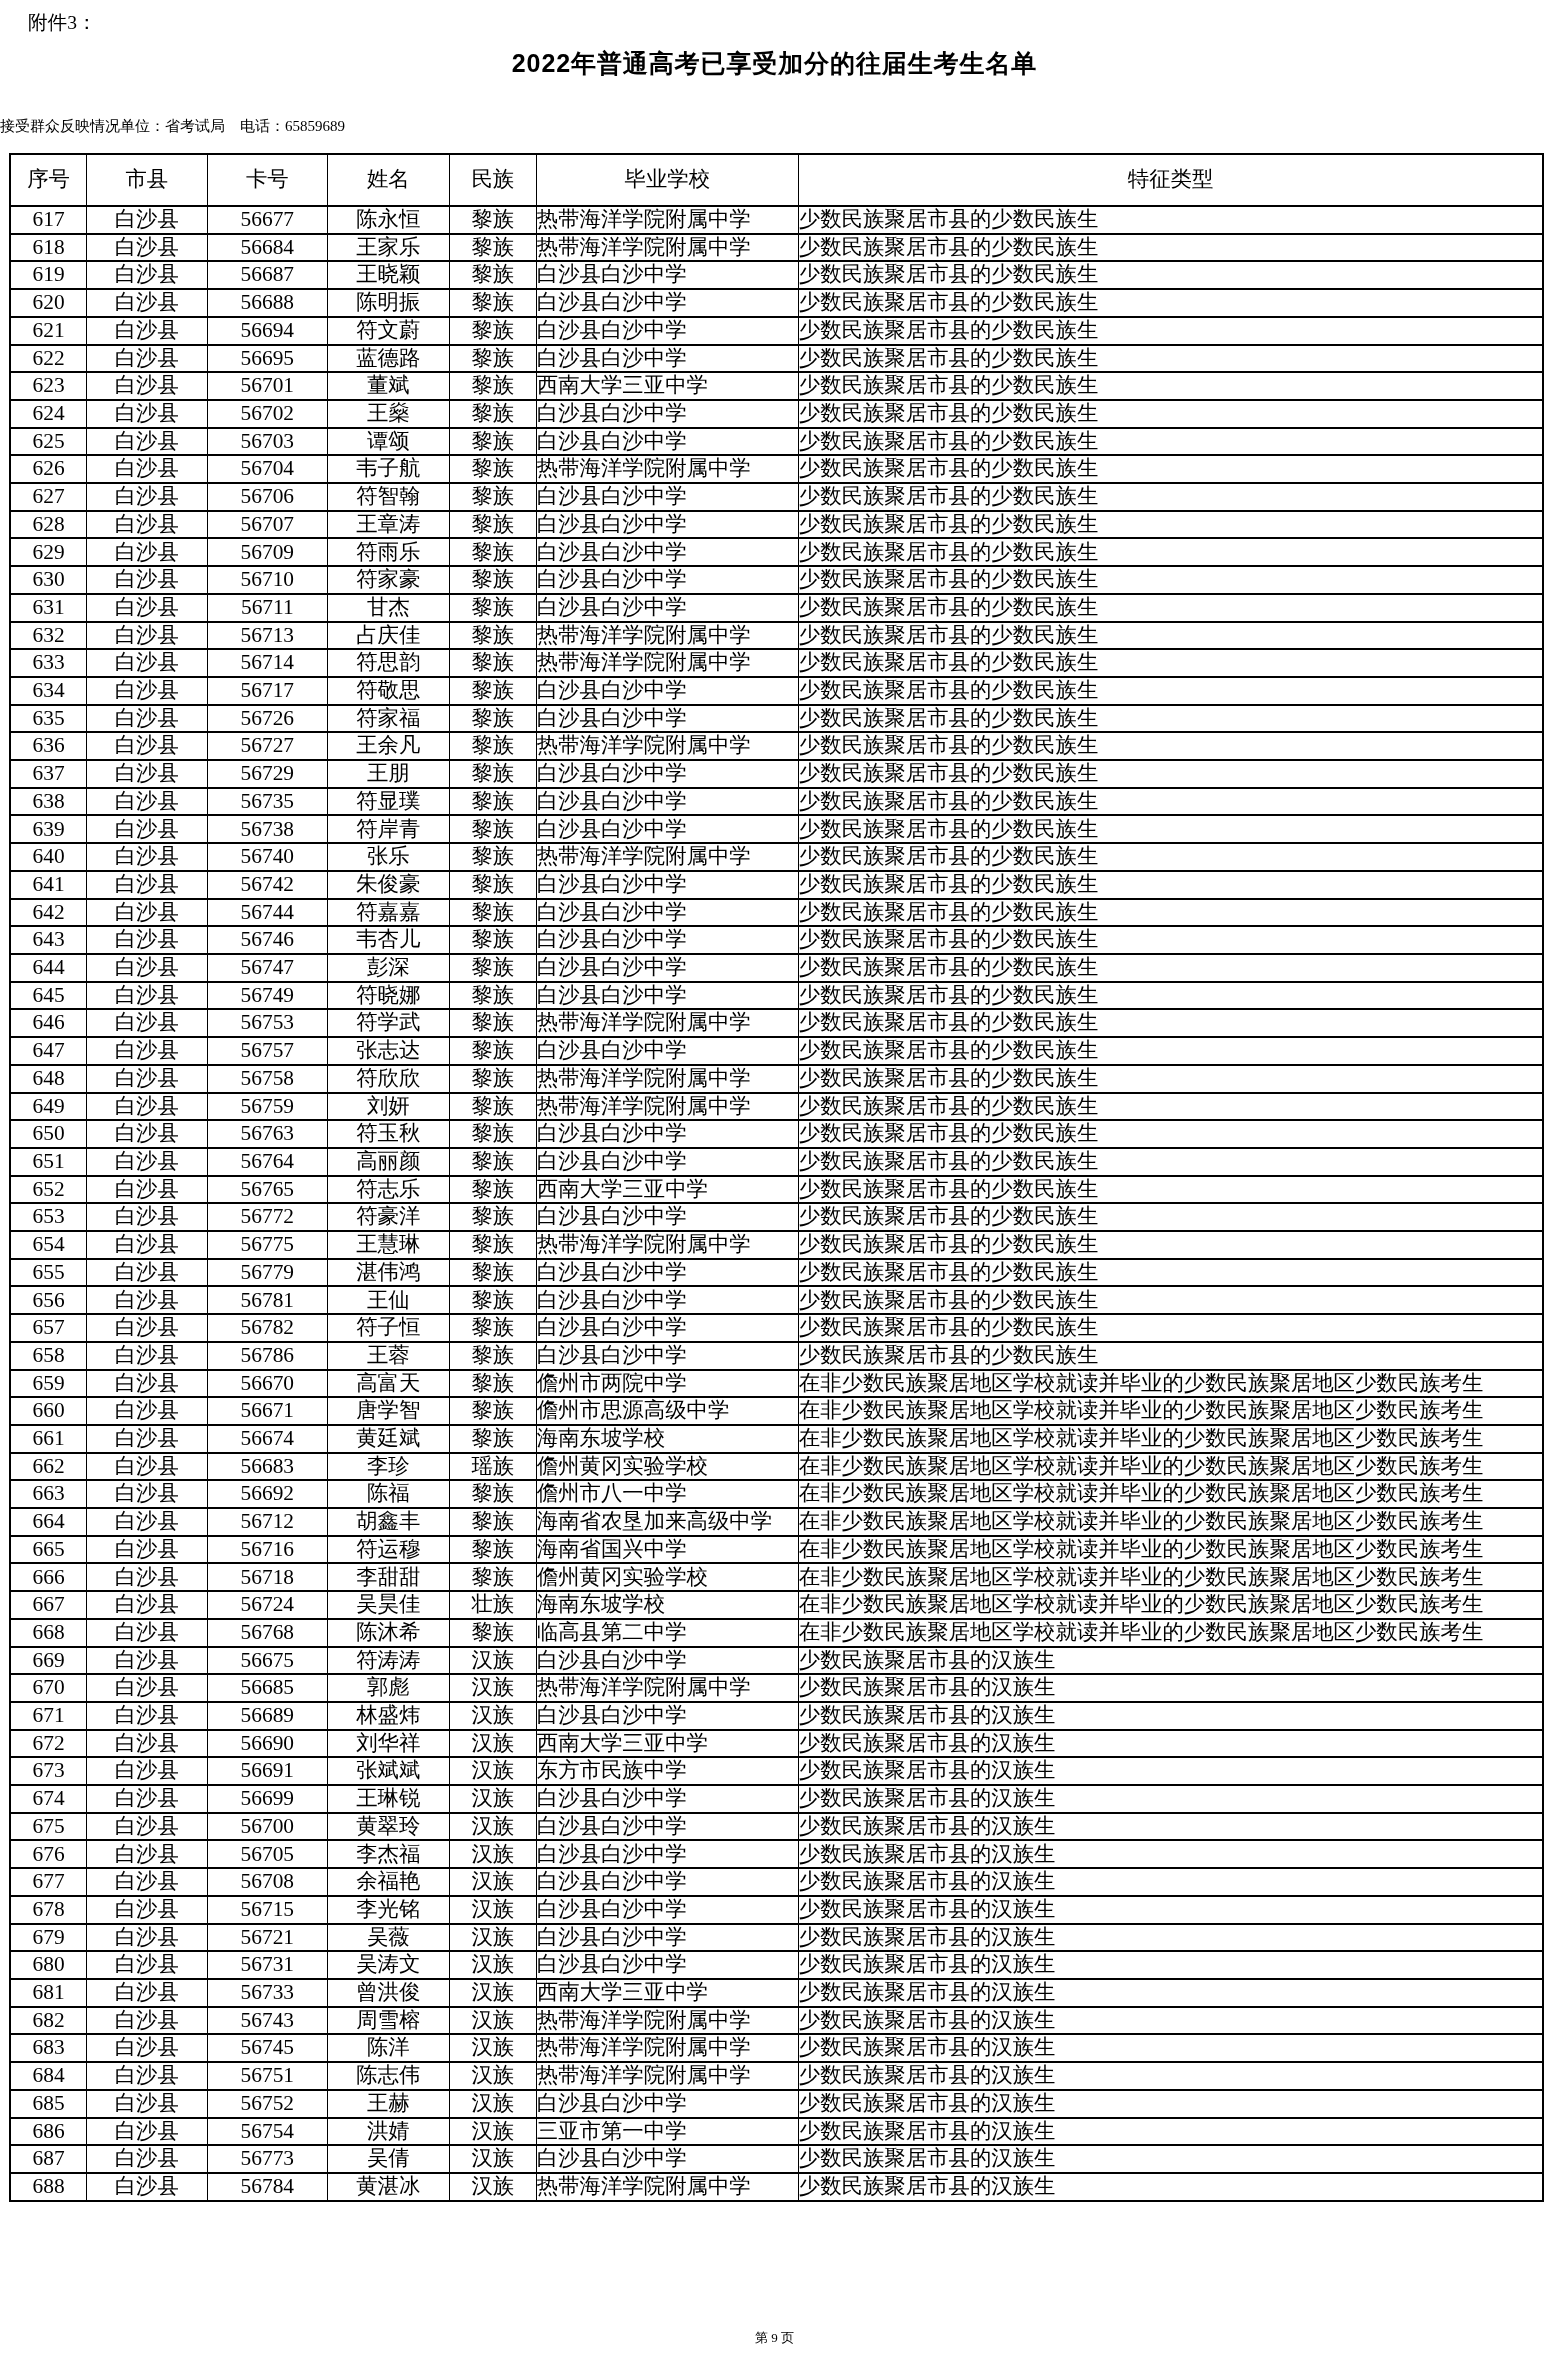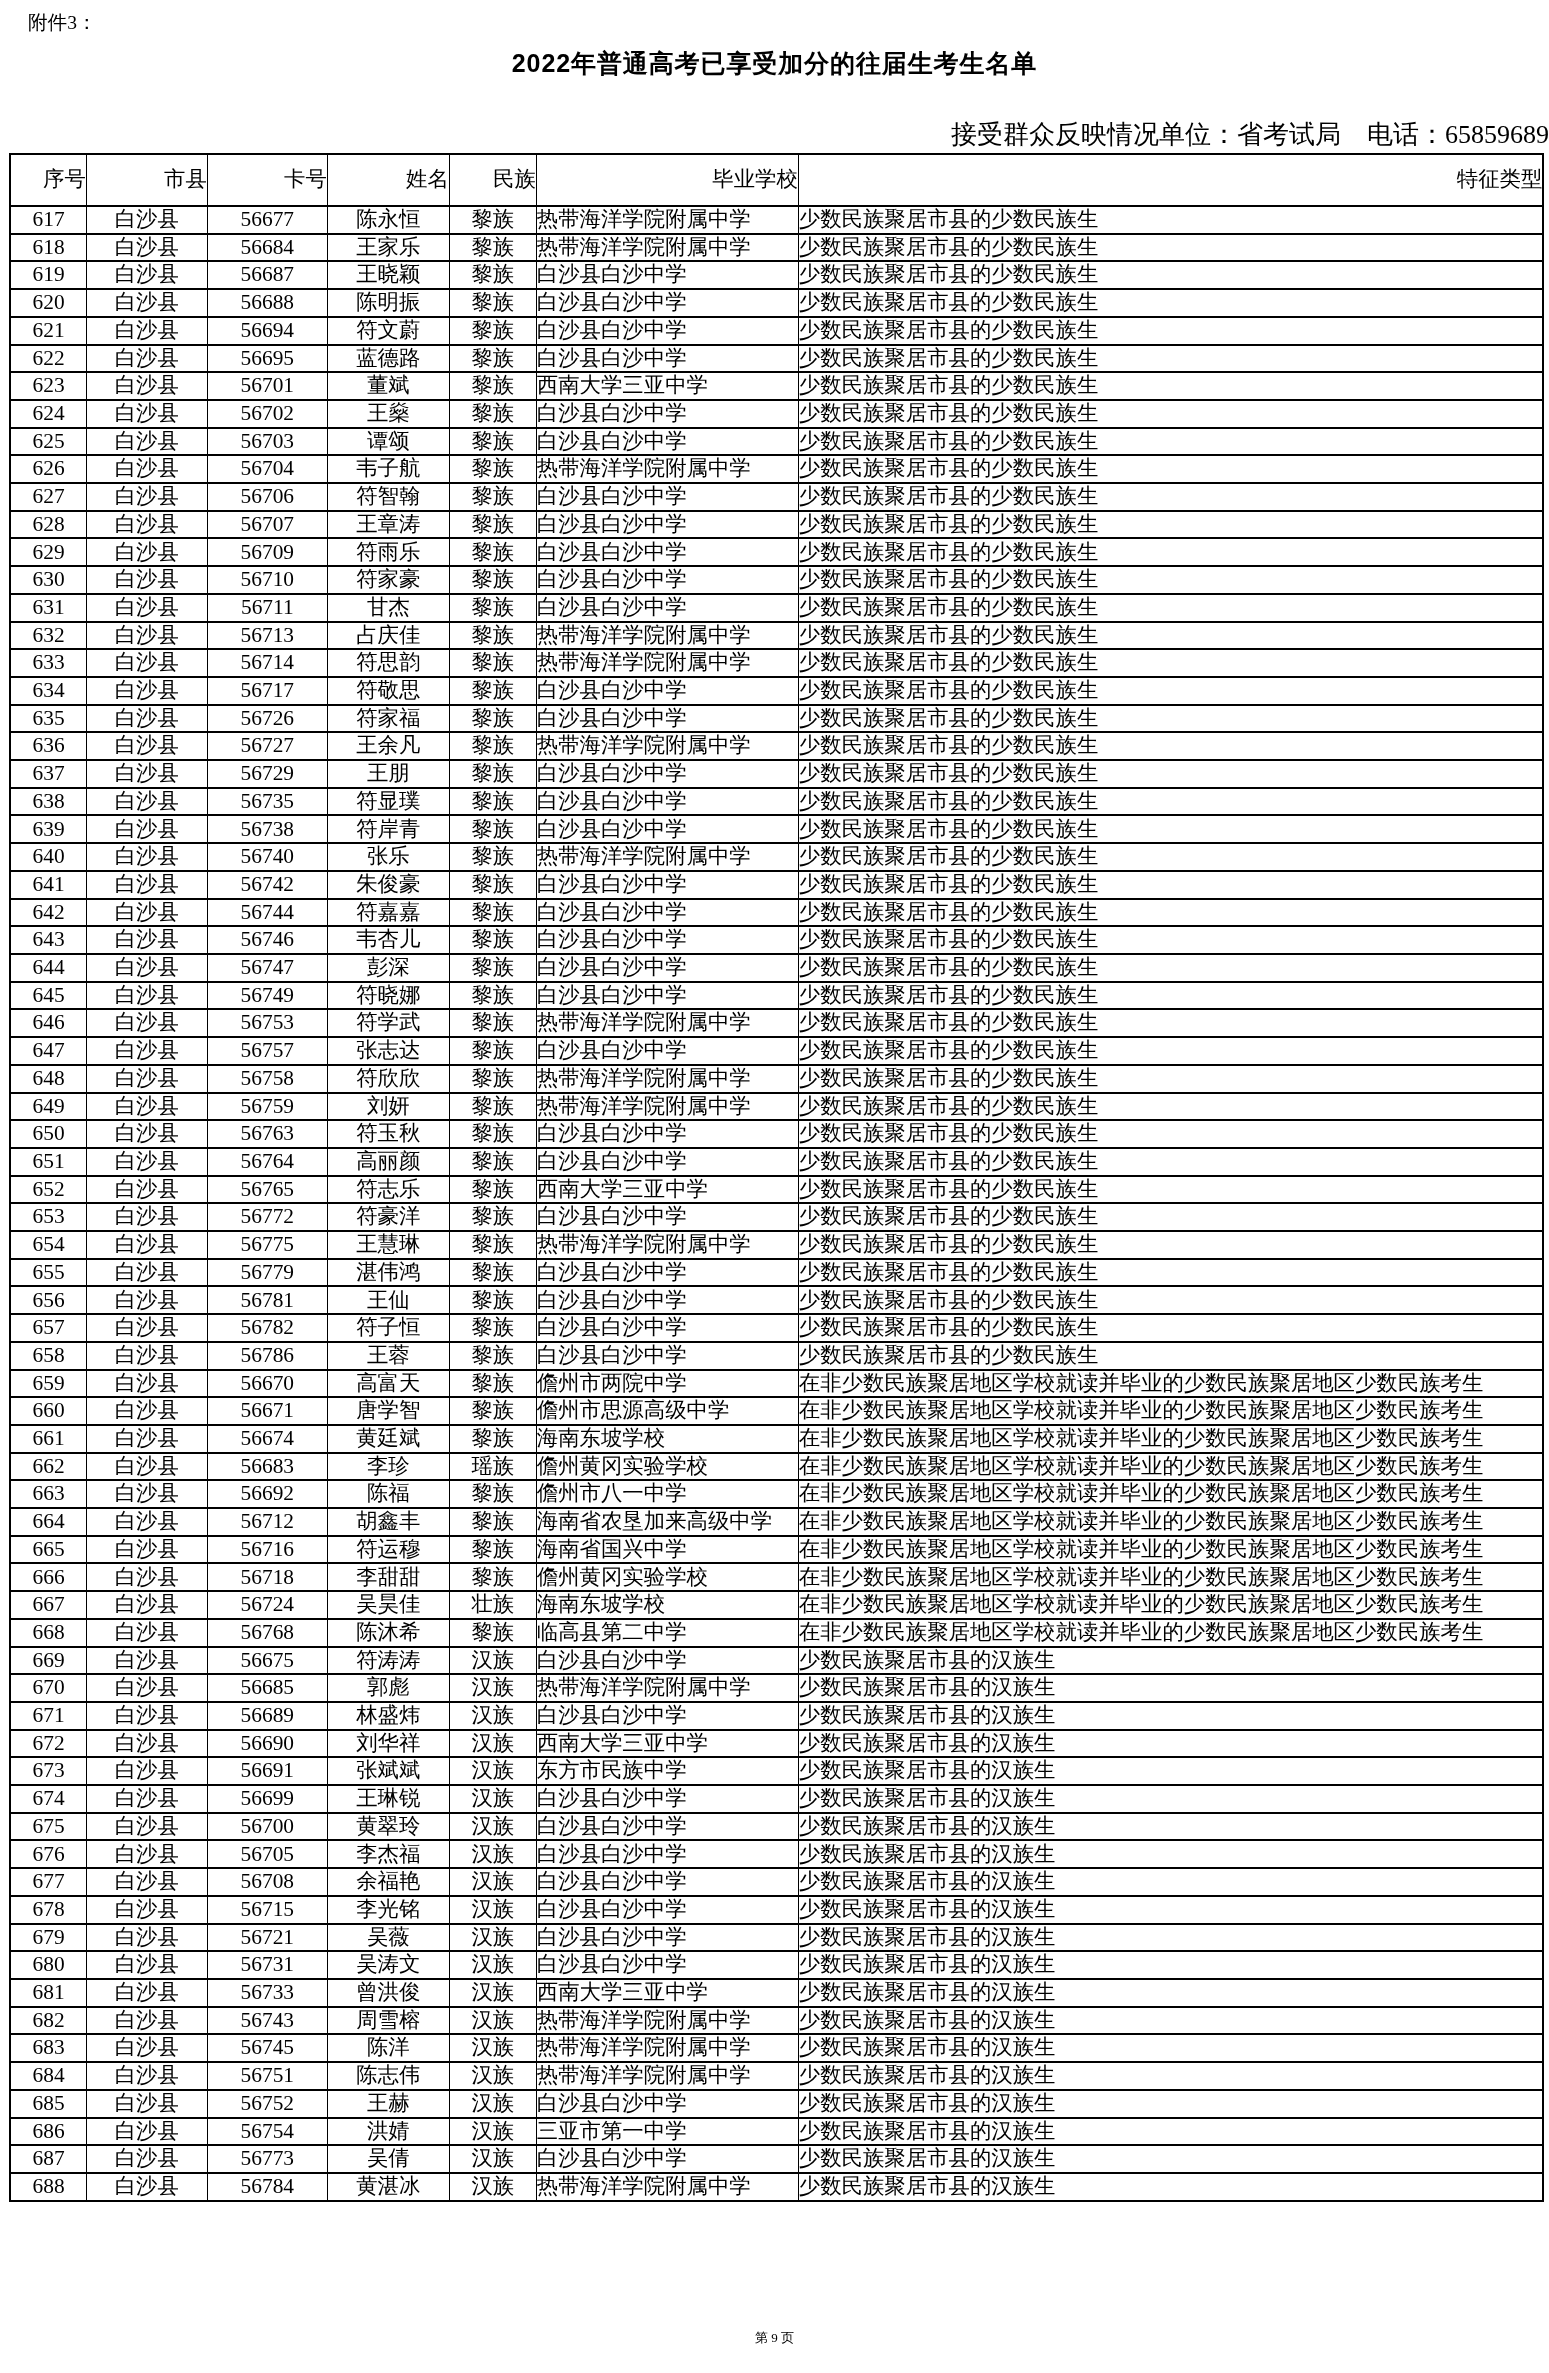--- a/index.html
+++ b/index.html
@@ -34,22 +34,22 @@
     font-size: 25px;
     font-weight: bold;
     letter-spacing: 0.9px;
     white-space: nowrap;
   }
   .contact-line {
     position: absolute;
     left: 0;
     top: 117px;
     width: 100%;
-    text-align: right;
-    font-size: 26px;
+    text-align: left;
+    font-size: 15px;
     white-space: nowrap;
   }
   table.roster {
     position: absolute;
     left: 9.3px;
     top: 153px;
     width: 1535px;
     height: 2049px;
     border-collapse: collapse;
     table-layout: fixed;
@@ -62,21 +62,21 @@
     border-bottom-width: 2.8px;
     font-size: 21.4px;
     font-weight: normal;
     line-height: 1.1;
     padding: 0;
     white-space: nowrap;
     overflow: hidden;
     vertical-align: middle;
   }
   table.roster thead tr { height: 52px; }
-  table.roster th { text-align: right; }
+  table.roster th { text-align: center; }
   td.center { text-align: center; }
   td.left { text-align: left; padding-left: 4.7px; }
   .col-serial   { width: 76px;  }
   .col-county   { width: 121px; }
   .col-card     { width: 120px; }
   .col-name     { width: 122px; }
   .col-ethnic   { width: 87px;  }
   .col-school   { width: 262px; }
   .col-feature  { width: auto;  }
   .page-footer {

